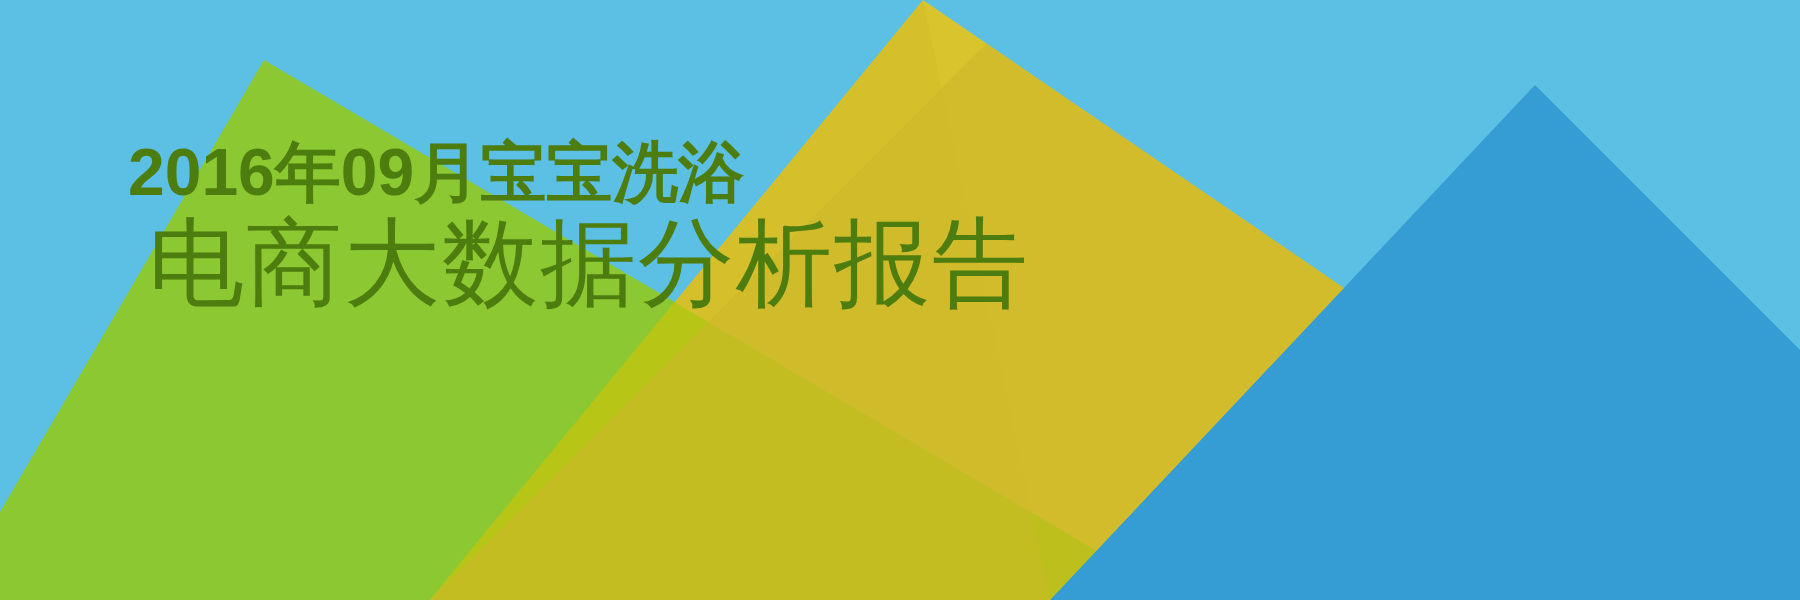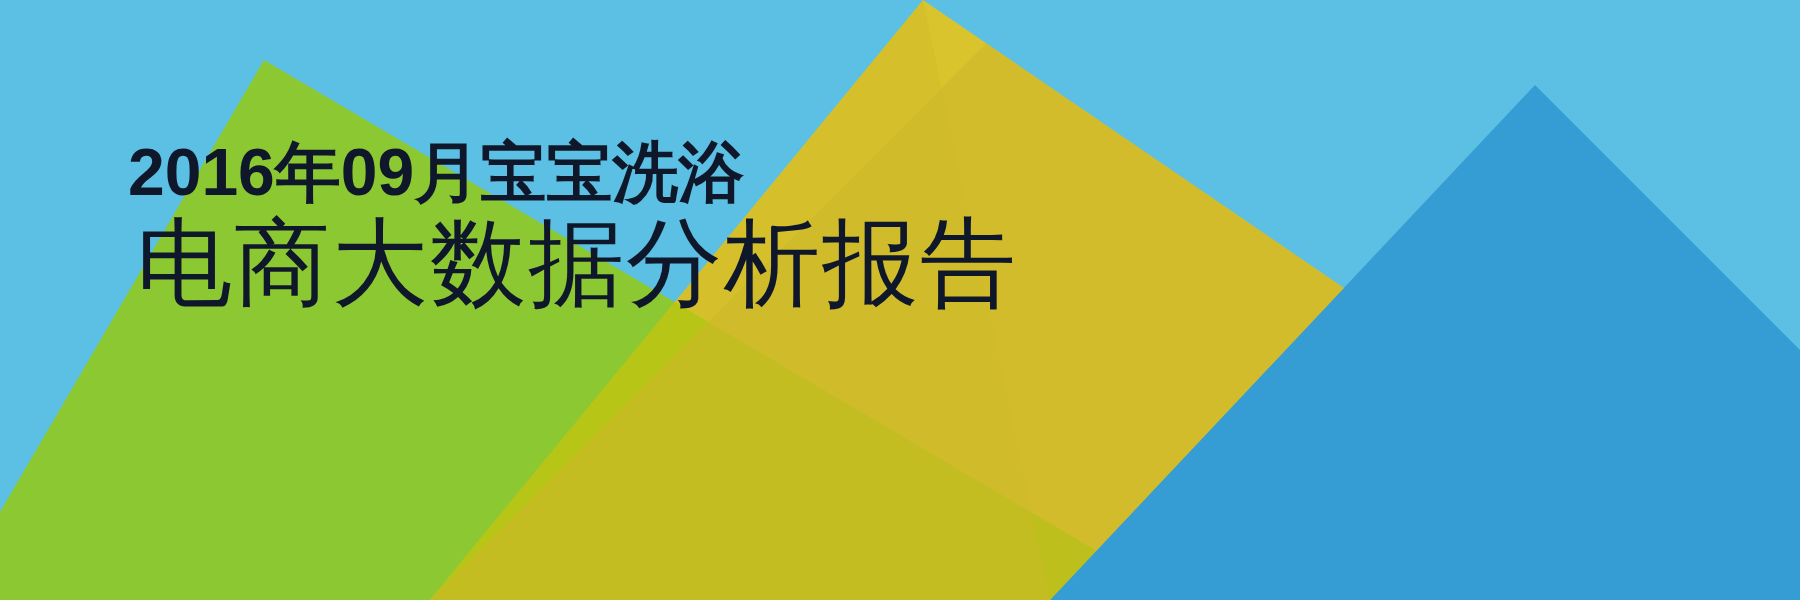--- a/index.html
+++ b/index.html
@@ -24,35 +24,35 @@
   }
   #title-block {
     position: absolute;
     left: 128px;
     top: 138px;
     width: 1100px;
     z-index: 5;
     pointer-events: none;
   }
   .title-line {
-    color: #0f172a;
+    color: #4d7c0f;
     white-space: nowrap;
     line-height: 1.04;
   }
   #title-line-1 {
     font-size: 66px;
     font-weight: 700;
     letter-spacing: 0px;
     margin-bottom: 6px;
   }
   #title-line-2 {
     font-size: 96px;
     font-weight: 400;
     letter-spacing: 2px;
-    margin-left: 8px;
+    margin-left: 20px;
   }
 </style>
 </head>
 <body>
 
 <div id="banner">
 
   <svg id="bg-svg" viewBox="0 0 1800 600" preserveAspectRatio="none">
 
     <rect x="0" y="0" width="1800" height="600" fill="#5BC0E3"></rect>

